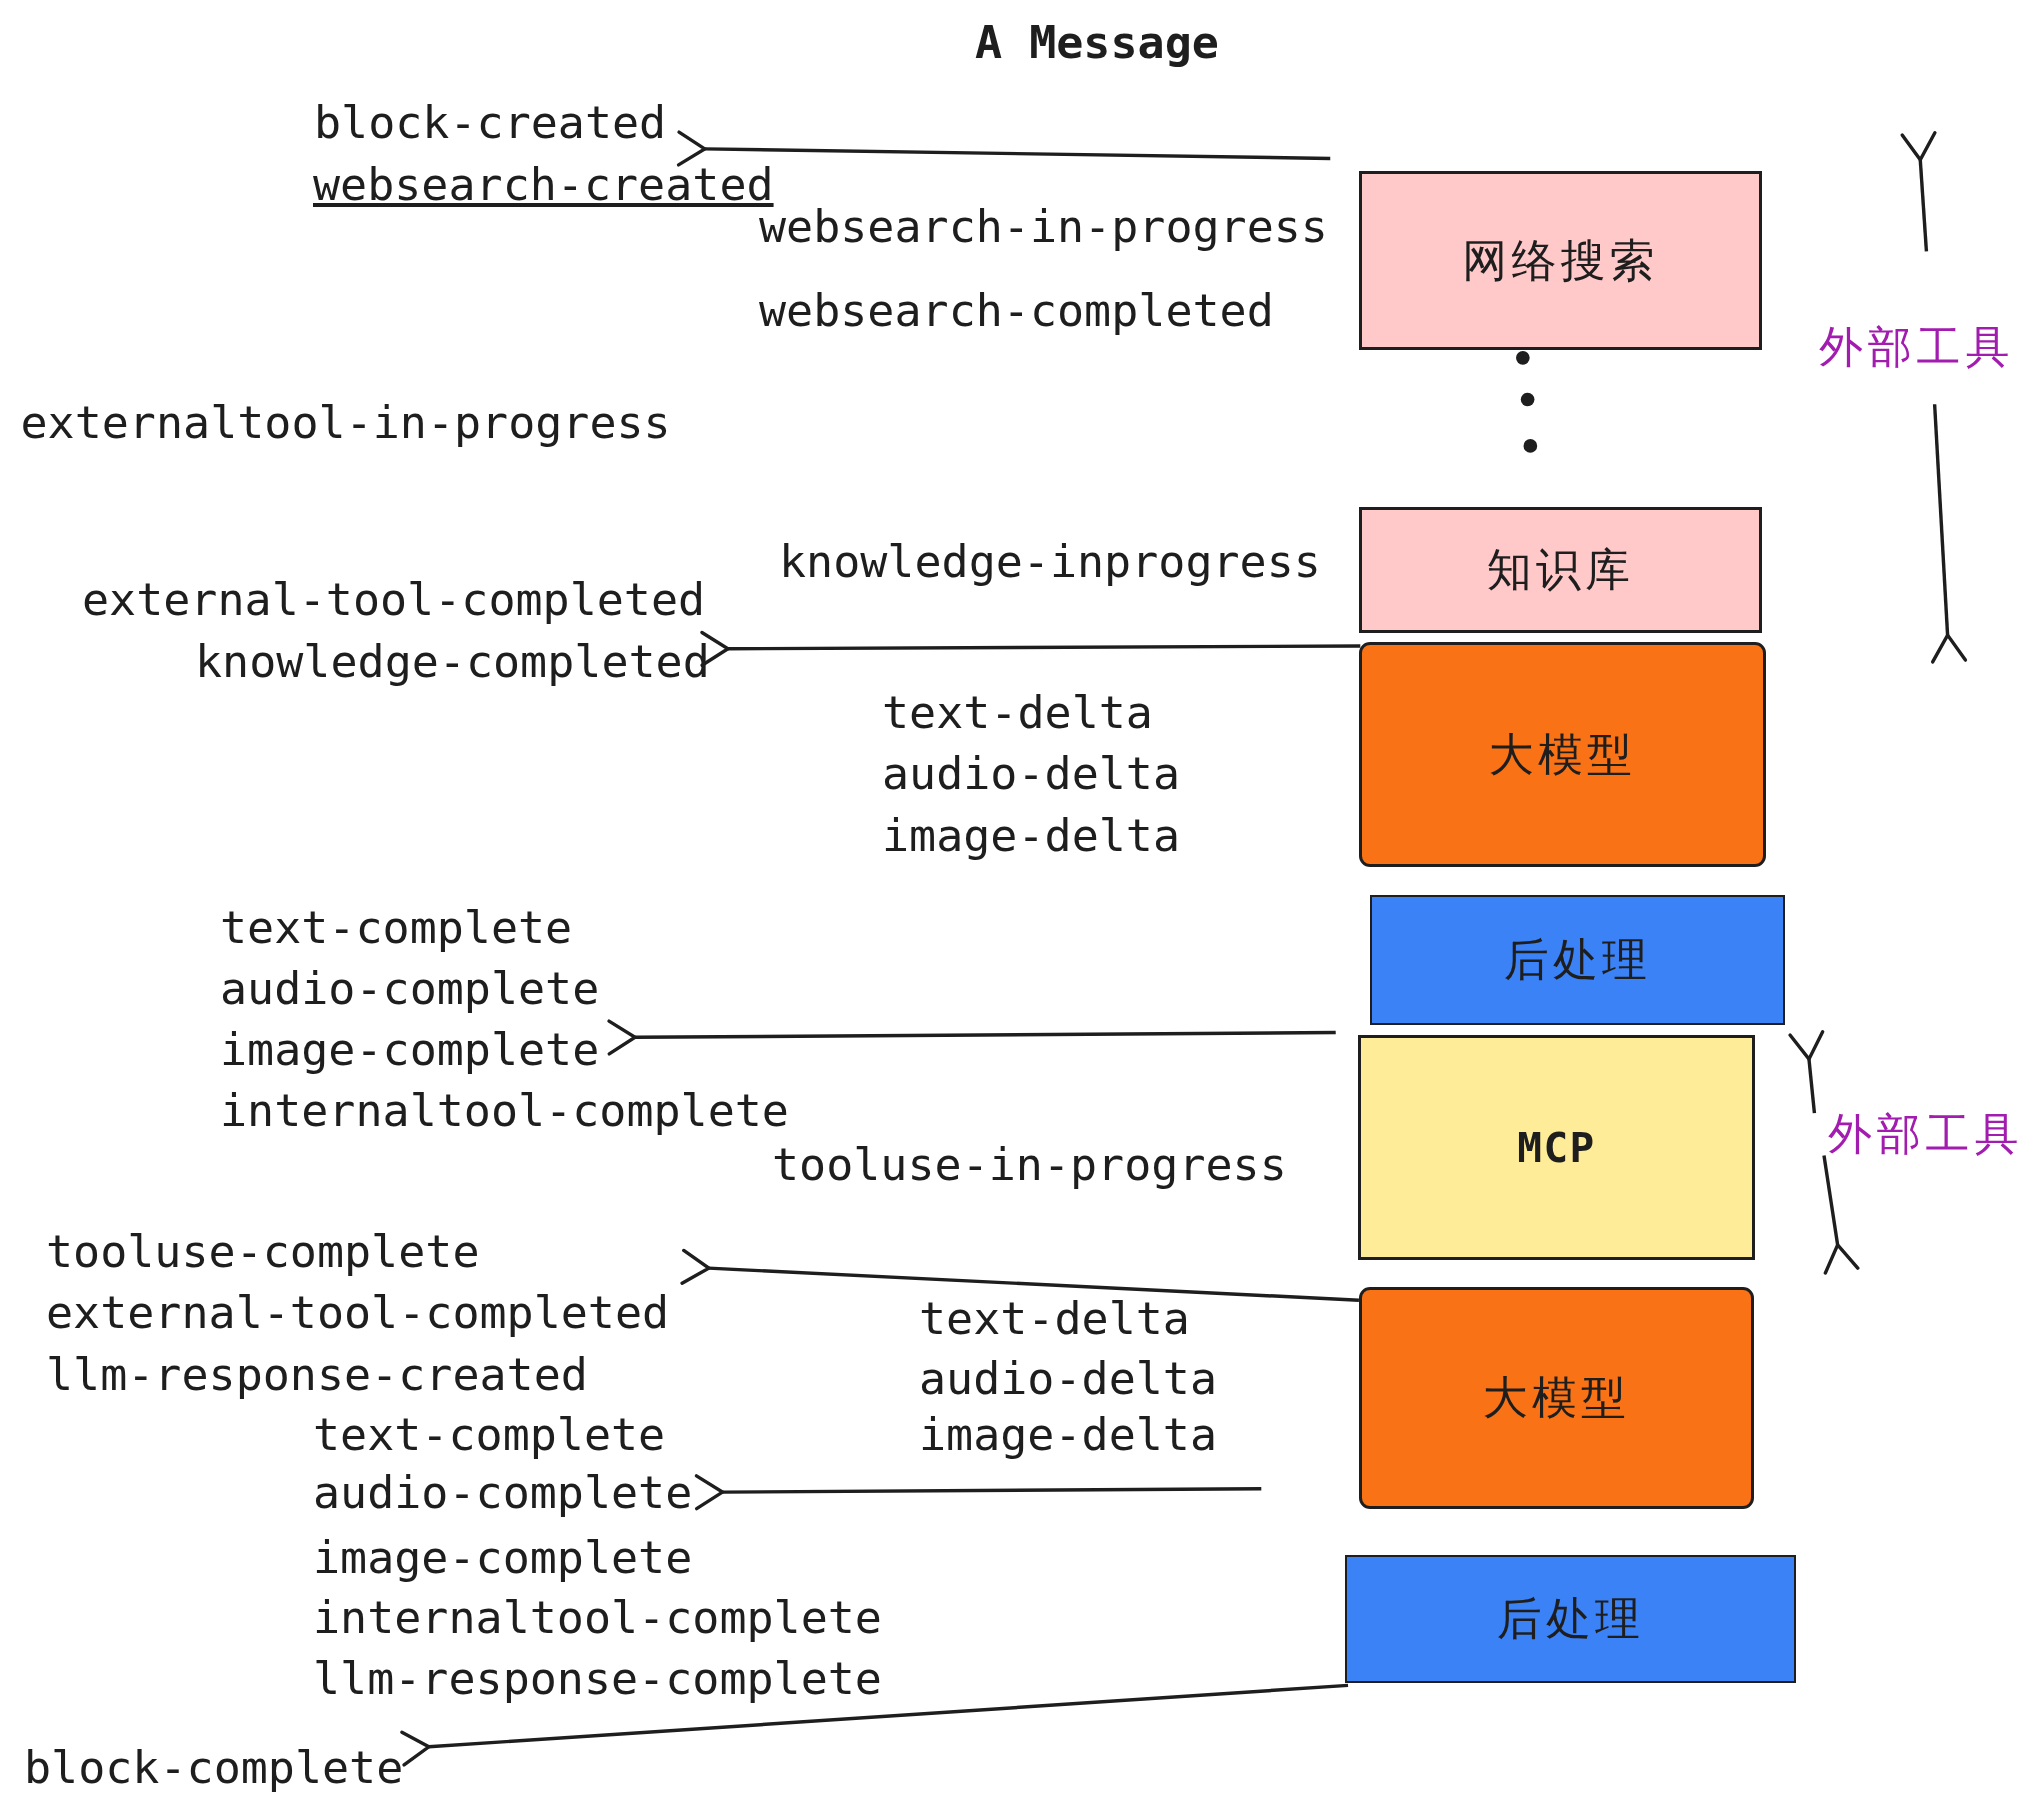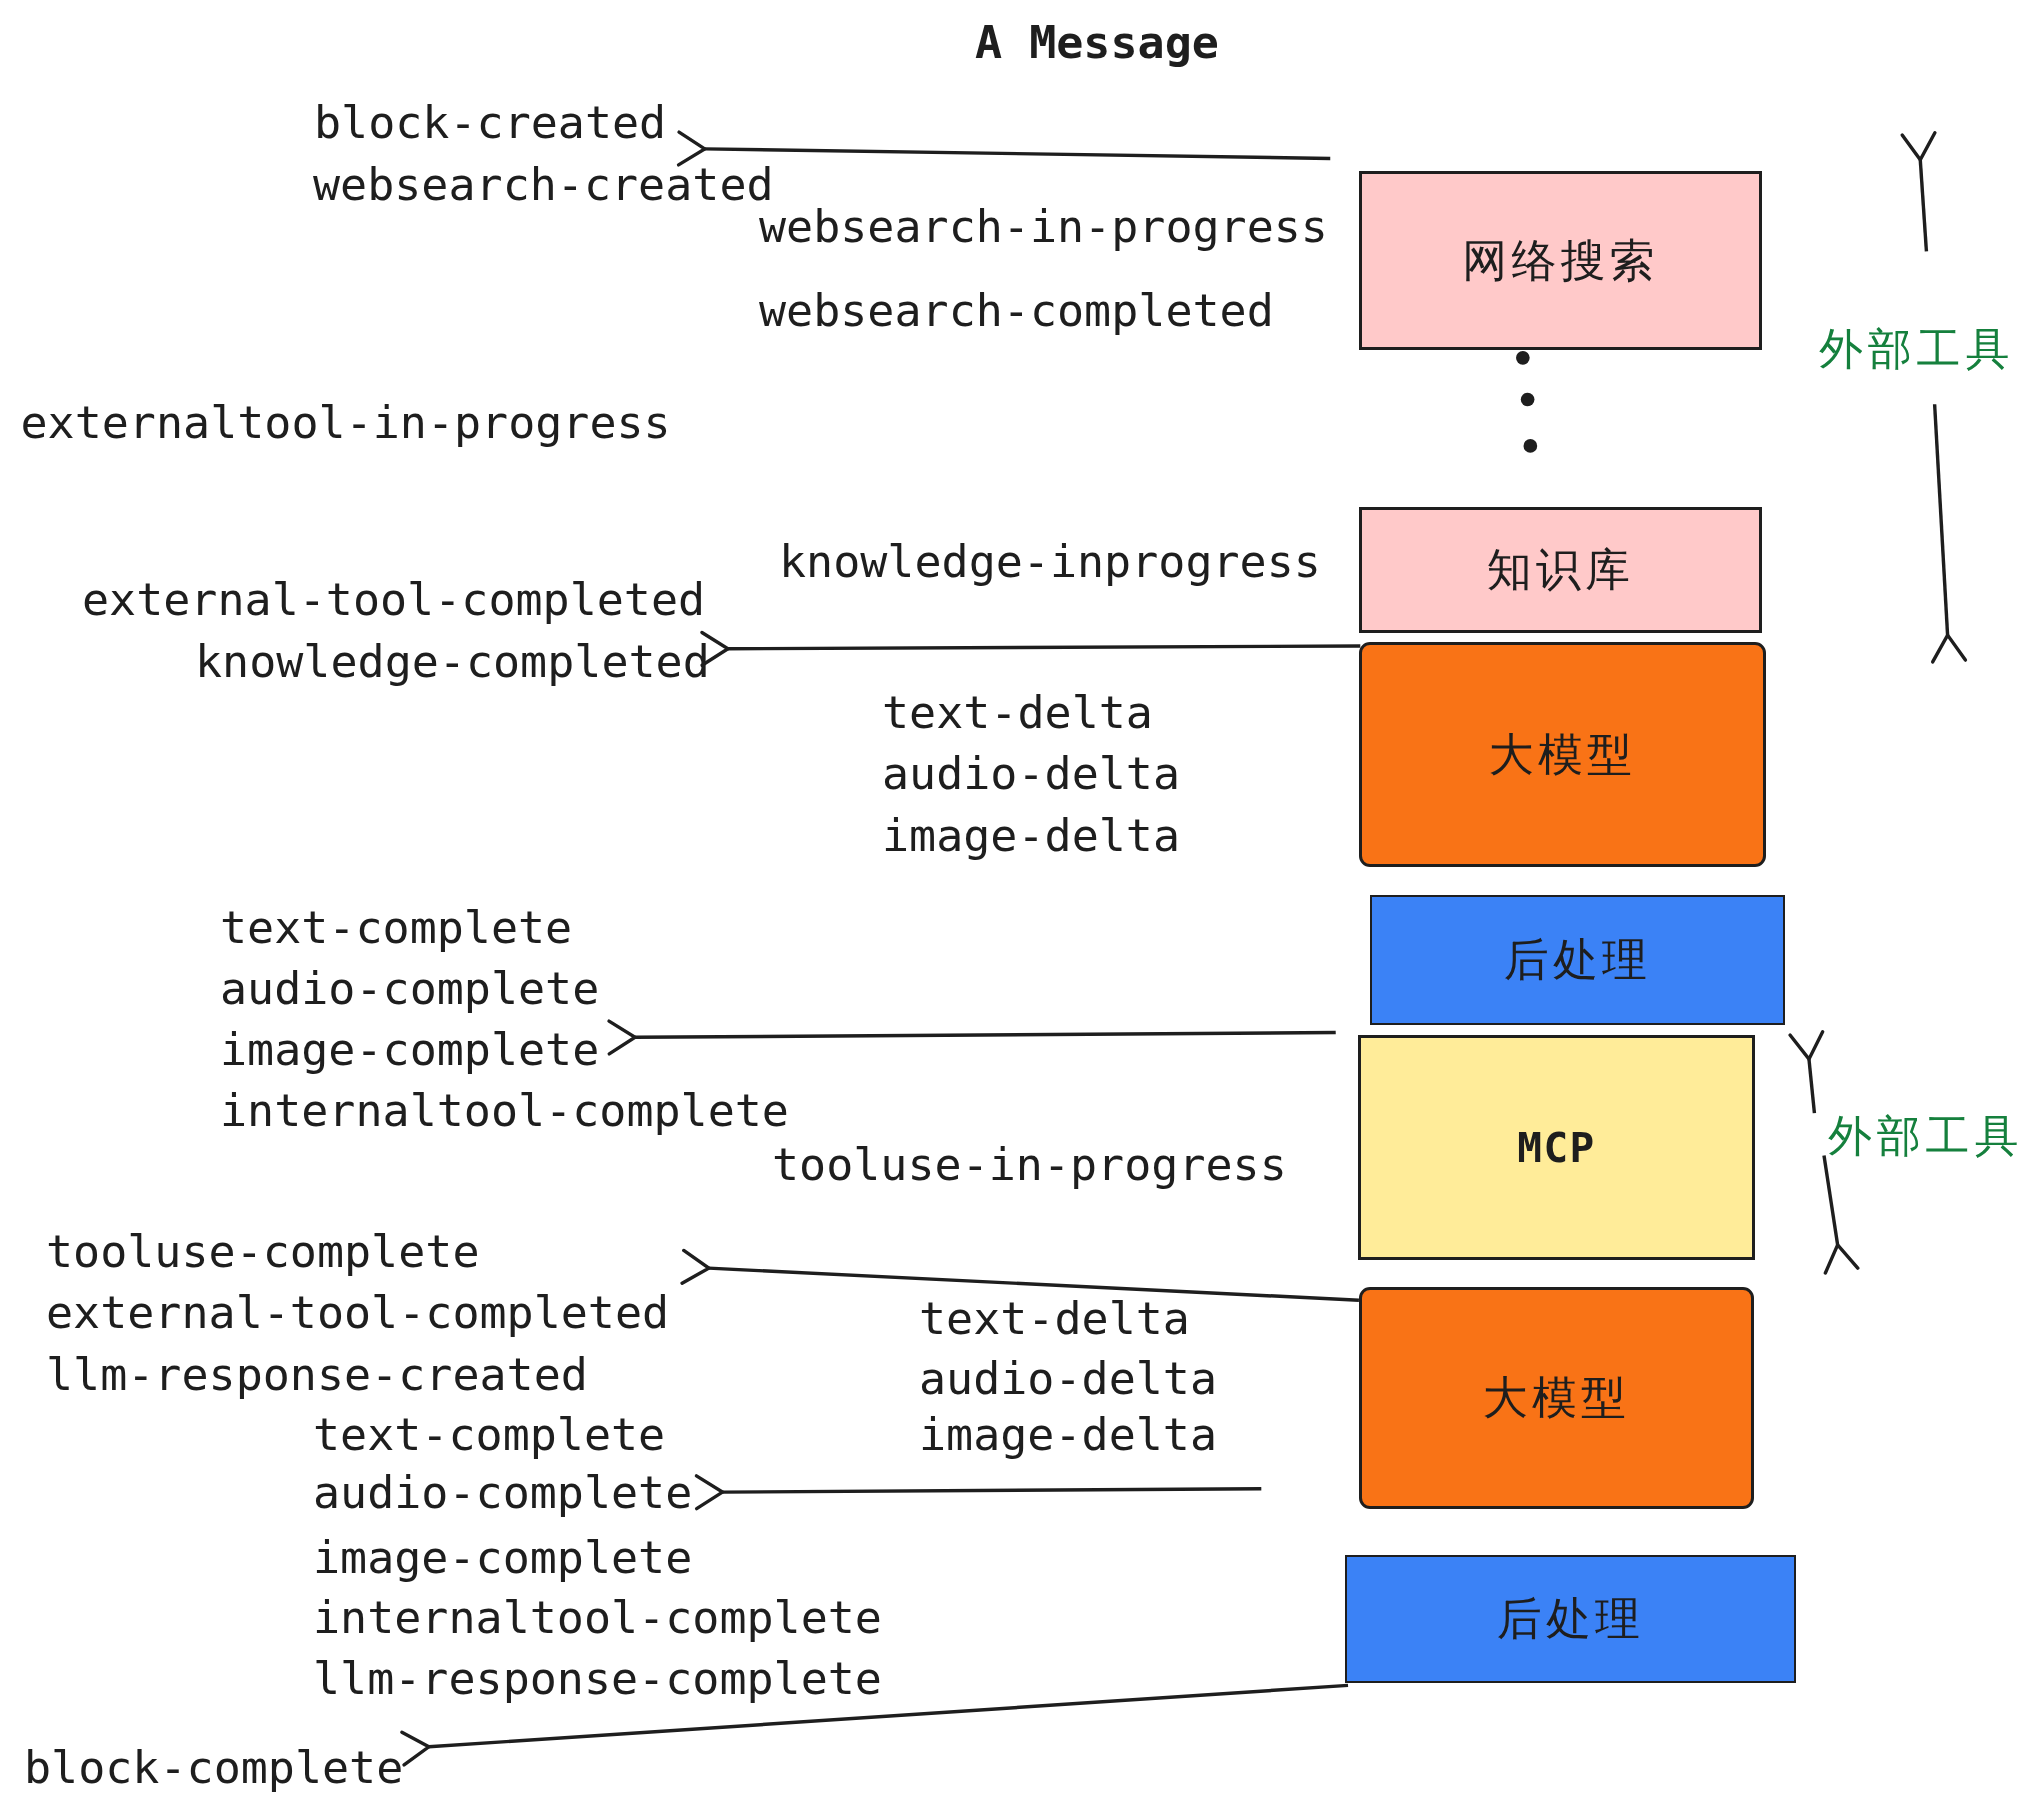--- a/index.html
+++ b/index.html
@@ -45,26 +45,26 @@
     font-weight:600;
     font-size:41px;
     letter-spacing:1.4px;
   }
   .pink{background:#ffc9c9;}
   .green{background:#f97316;border-radius:11px;}
   .yellow{background:#ffec99;}
   .white{background:#3b82f6;border-width:2.7px;}
   .side-label{
     position:absolute;
-    font-family:Liberation Serif, serif;
+    font-family:Liberation Mono, monospace;
     font-size:44px;
     letter-spacing:4.8px;
     line-height:1;
     white-space:nowrap;
-    color:#15803d;
+    color:#a21caf;
   }
   svg.overlay{
     position:absolute;
     left:0;top:0;
     width:2035px;height:1796px;
     pointer-events:none;
   }
 </style>
 </head>
 <body>
@@ -119,21 +119,21 @@
     <span class="nlabel">大模型</span>
   </div>
   <div class="node white" style="left:1345px;top:1555px;width:451px;height:128px;">
     <span class="nlabel">后处理</span>
   </div>
 
   <div class="side-label" style="left:1819px;top:328px;">外部工具</div>
   <div class="side-label" style="left:1828px;top:1115px;">外部工具</div>
 
   <div class="ev" style="left:314px;top:100px;">block-created</div>
-  <div class="ev" style="left:313px;top:162px;">websearch-created</div>
+  <div class="ev" style="left:313px;top:162px;text-decoration:underline;">websearch-created</div>
   <div class="ev" style="left:759px;top:204px;">websearch-in-progress</div>
   <div class="ev" style="left:759px;top:288px;">websearch-completed</div>
   <div class="ev" style="left:20.5px;top:400px;">externaltool-in-progress</div>
   <div class="ev" style="left:779px;top:539px;">knowledge-inprogress</div>
   <div class="ev" style="left:82px;top:577px;">external-tool-completed</div>
   <div class="ev" style="left:195px;top:639px;">knowledge-completed</div>
   <div class="ev" style="left:882px;top:690px;">text-delta</div>
   <div class="ev" style="left:882px;top:751px;">audio-delta</div>
   <div class="ev" style="left:882px;top:813px;">image-delta</div>
   <div class="ev" style="left:220px;top:905px;">text-complete</div>

